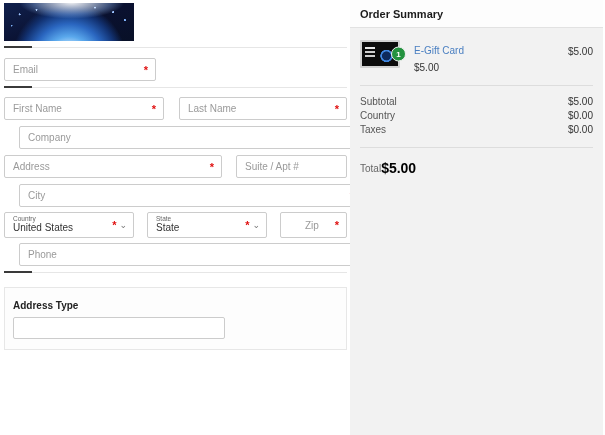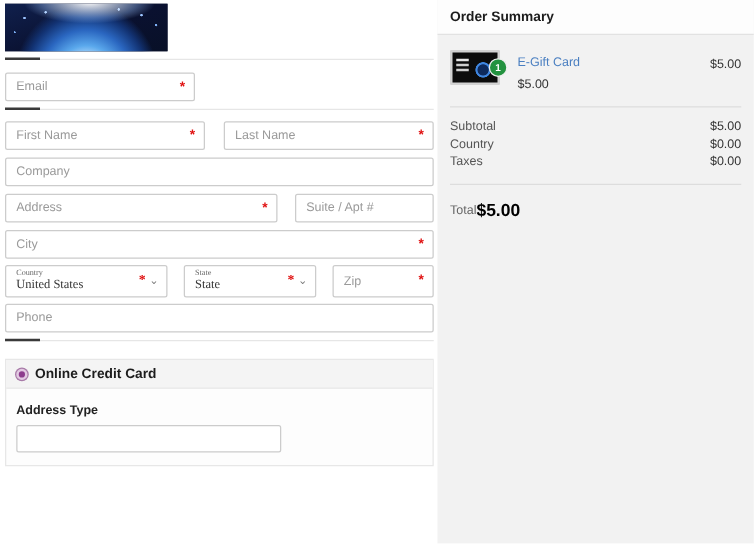--- a/index.html
+++ b/index.html
@@ -36,32 +36,32 @@
   }
   .field input::placeholder { color:#9a9a9a; opacity:1; }
   .req { position:absolute; right:7px; top:50%; transform:translateY(-50%); color:#e01010; font-size:11px; font-weight:bold; line-height:1; }
 
   .row { display:flex; }
   .email-field { margin-top:9px; width:152px; }
   .mt8 { margin-top:8px; } .mt6 { margin-top:6px; } .mt5 { margin-top:5px; }
 
   .fn { width:160px; margin-right:15px; }
   .ln { flex:1; }
-  .full { width:100%; }
+  .full { width:100%;margin-left:15px; }
   .addr { width:218px; margin-right:14px; }
   .suite { flex:1; }
 
-  .selbox { position:relative; height:26px; border:1px solid #ccc; border-radius:2px; background:#fff; cursor:pointer; padding:2px 26px 0 8px;font-family:Liberation Serif, serif; }
+  .selbox { position:relative; height:26px; border:1px solid #ccc; border-radius:2px; background:#fff; cursor:pointer; padding:2px 26px 0 8px; }
   .selbox .tiny-label { display:block; font-size:6.5px; color:#666; line-height:7px; }
   .selbox .sel-value { display:block; font-size:10px; color:#333; line-height:11px; }
   .sel-marks { position:absolute; right:6px; top:50%; transform:translateY(-50%); display:flex; align-items:center; }
   .sel-marks .req2 { color:#e01010; font-size:11px; font-weight:bold; margin-right:3px; line-height:1; }
   .chev { color:#777; font-size:9px; line-height:1; }
   .country { width:130px; margin-right:13px; }
-  .state { width:106px; margin-right:13px; }
+  .state { width:120px; margin-right:13px; }
   .zipf { flex:1; }
 
   
   .pay-box { margin-top:13px; border:1px solid #e7e7e7; background:#fdfdfd; }
   .pay-head { display:flex; align-items:center; background:#f4f4f4; border-bottom:1px solid #e7e7e7; height:23px; padding:0 8px; }
   .radio { width:9px; height:9px; border-radius:50%; background:#8d3c8d; border:2px solid #e2c9e2; box-shadow:0 0 0 1px #a87ba8; margin-right:6px; cursor:pointer; }
   .pay-head-label { font-size:11px; font-weight:bold; color:#1c1c1c; }
   .pay-body { padding:8px 8px 10px 8px; }
   .form-label { font-size:10px; font-weight:bold; color:#222; margin-top:4px; }
   .pay-select { position:relative; margin-top:6px; width:212px; height:22px; border:1px solid #ccc; border-radius:2px; background:#fff; cursor:pointer;
@@ -154,37 +154,33 @@
         </span>
       </div>
       <div class="selbox state">
         <span class="tiny-label">State</span>
         <span class="sel-value">State</span>
         <span class="sel-marks">
           <span class="req2">*</span>
           <span class="chev">⌄</span>
         </span>
       </div>
-      <div class="field zipf" style="height:26px;">
+      <div class="field zipf" style="height:26px;padding-left:16px;">
         <input type="text" placeholder="Zip" style="">
         <span class="req">*</span>
       </div>
     </div>
 
     <div class="field full mt5">
       <input type="text" placeholder="Phone" style="">
     </div>
 
     <div class="sec-rule"></div>
 
     <div class="pay-box">
-      <div class="pay-head">
-        <span class="radio"></span>
-        <span class="pay-head-label">Online Credit Card</span>
-      </div>
       <div class="pay-body">
         <div class="form-label">Address Type</div>
         <div class="pay-select">
           
           
         </div>
 
       </div>
     </div>
 

